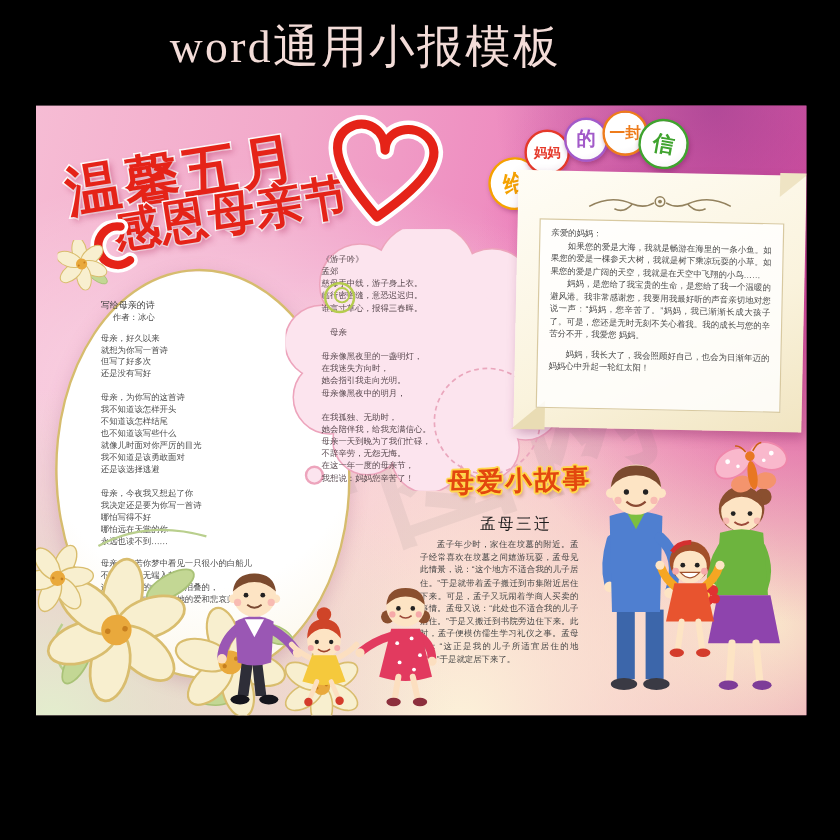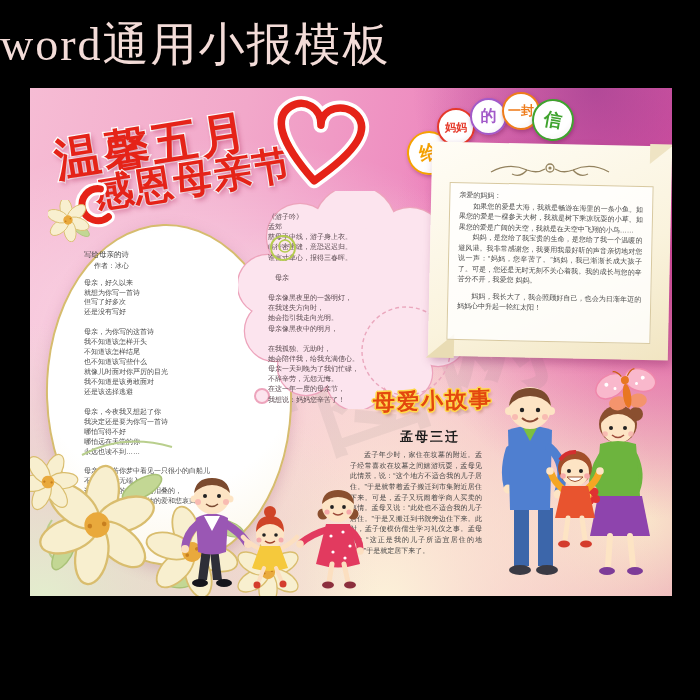--- a/index.html
+++ b/index.html
@@ -2,22 +2,22 @@
 <html><head>
 <meta charset="utf-8">
 <style>
   html,body{margin:0;padding:0;}
   body{
     width:700px;height:700px;background:#000;position:relative;overflow:hidden;
     font-family:"Liberation Sans",sans-serif;
   }
   
   .frame-title{
-    position:absolute;left:0;top:14px;width:609px;text-align:left;
-    font-family:"Liberation Serif",serif;font-size:46px;color:#f3dcd8;letter-spacing:2px;
+    position:absolute;left:0;top:14px;width:609px;text-align:center;
+    font-family:"Liberation Serif",serif;font-size:38px;color:#f3dcd8;letter-spacing:2px;
   }
   
   .poster{
     position:absolute;left:30px;top:88px;width:642px;height:508px;overflow:hidden;
     background:
       radial-gradient(circle at 88% 0%, rgba(150,60,140,0.65) 0%, rgba(150,60,140,0) 24%),
       radial-gradient(circle at 100% 30%, rgba(219,62,158,0.60) 0%, rgba(219,62,158,0) 38%),
       radial-gradient(ellipse at 2% 100%, rgba(226,240,205,0.95) 0%, rgba(226,240,205,0) 38%),
       radial-gradient(ellipse at 55% 105%, rgba(253,246,218,0.98) 0%, rgba(253,246,218,0) 58%),
       radial-gradient(ellipse at 95% 85%, rgba(252,240,205,0.92) 0%, rgba(252,240,205,0) 48%),
@@ -36,21 +36,21 @@
     text-shadow:2px 3px 5px rgba(170,30,80,.45);}
   .heart-wrap{left:232px;top:6px;width:112px;height:104px;transform:rotate(8deg);}
   .curl-wrap{left:40px;top:96px;width:44px;height:46px;transform:rotate(-12deg);}
   
   .oval{
     left:16px;top:136px;width:242px;height:338px;border-radius:50%;
     background:radial-gradient(circle at 50% 40%,#ffffff 55%,#fbf4e2 100%);
     border:2px solid #d6bc6e;transform:rotate(-2deg);
     box-shadow:0 4px 14px rgba(160,80,120,.25);
   }
-  .poem{left:54px;top:162px;width:176px;font-size:7px;line-height:1.42;color:#4c4c4c;}
+  .poem{left:54px;top:162px;width:176px;font-size:7px;line-height:1.42;color:#4c4c4c;font-family:Liberation Serif, serif;}
   .poem .pt{font-size:7.5px;color:#3f3f3f;}
   .poem .pa{margin-left:10px;margin-bottom:7px;}
   .pline{min-height:9px;white-space:nowrap;}
   
   .cloud-svg{left:208px;top:103px;width:235px;height:218px;}
   .cloud-text{left:238px;top:124px;width:180px;font-size:7px;line-height:1.45;color:#5a4a50;}
   
   .hdr{position:absolute;inset:0;}
   .hdr span{
     position:absolute;border-radius:50%;background:radial-gradient(circle at 35% 30%,#ffffff 60%,#f1eef2 100%);
@@ -79,21 +79,21 @@
     font-size:7px;line-height:1.5;color:#4a4a4a;text-align:justify;transform:rotate(1.2deg);
   }
   .letter-box p{margin:0;}
   .letter-box p + p{text-indent:14px;}
   .letter-box p:nth-child(4){margin-top:6px;}
   
   .story-title{left:318px;top:298px;width:170px;text-align:center;font-size:22px;font-weight:900;
     color:#e3470e;letter-spacing:2px;transform:rotate(-2deg);
     text-shadow:-1.5px 0 #ffd84d,1.5px 0 #ffd84d,0 -1.5px #ffd84d,0 1.5px #ffd84d,
       -1px -1px #ffd84d,1px 1px #ffd84d,-1px 1px #ffd84d,1px -1px #ffd84d,2px 3px 3px rgba(150,60,0,.35);}
-  .story-sub{left:320px;top:340px;width:160px;text-align:center;font-size:13px;font-weight:bold;
+  .story-sub{left:320px;top:340px;width:160px;text-align:center;font-size:13px;font-weight:normal;
     color:#1d1d1d;letter-spacing:2px;}
   .story-body{left:320px;top:362px;width:132px;font-size:7px;line-height:1.52;color:#454545;
     text-align:justify;text-indent:14px;}
   
   .flowers{left:-8px;top:342px;width:280px;height:168px;}
   .tiny-flower{left:18px;top:112px;width:46px;height:42px;}
   .ring{left:236px;top:144px;width:34px;height:32px;}
   .family-left{left:112px;top:366px;width:240px;height:142px;}
   .family-right{left:448px;top:280px;width:195px;height:228px;}
   .butterfly{left:560px;top:278px;width:74px;height:58px;transform:rotate(-8deg);}

